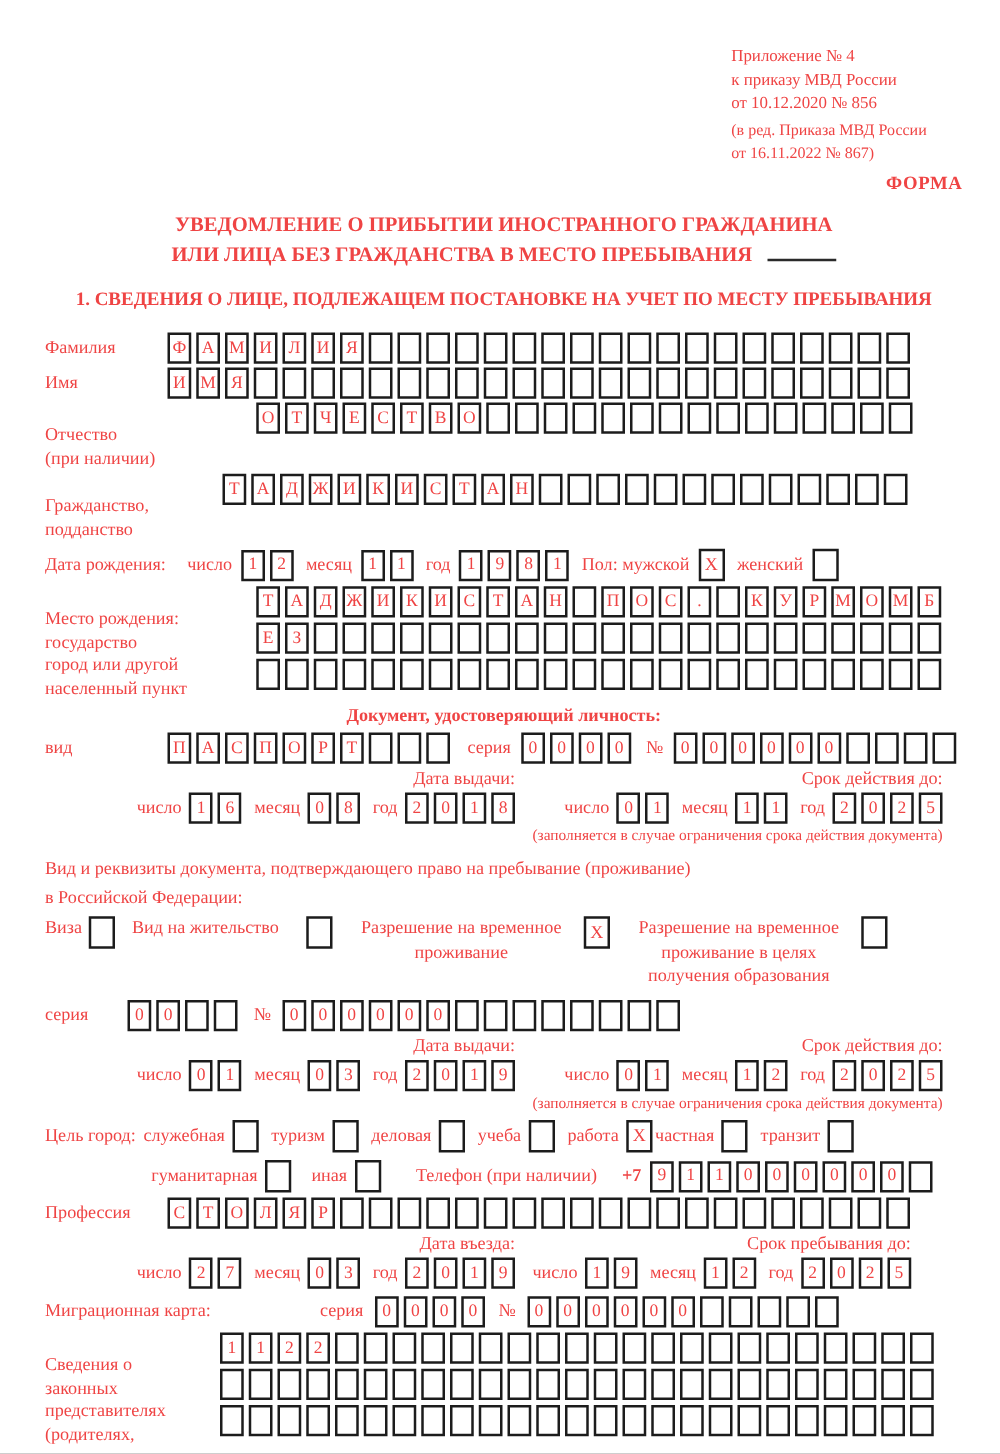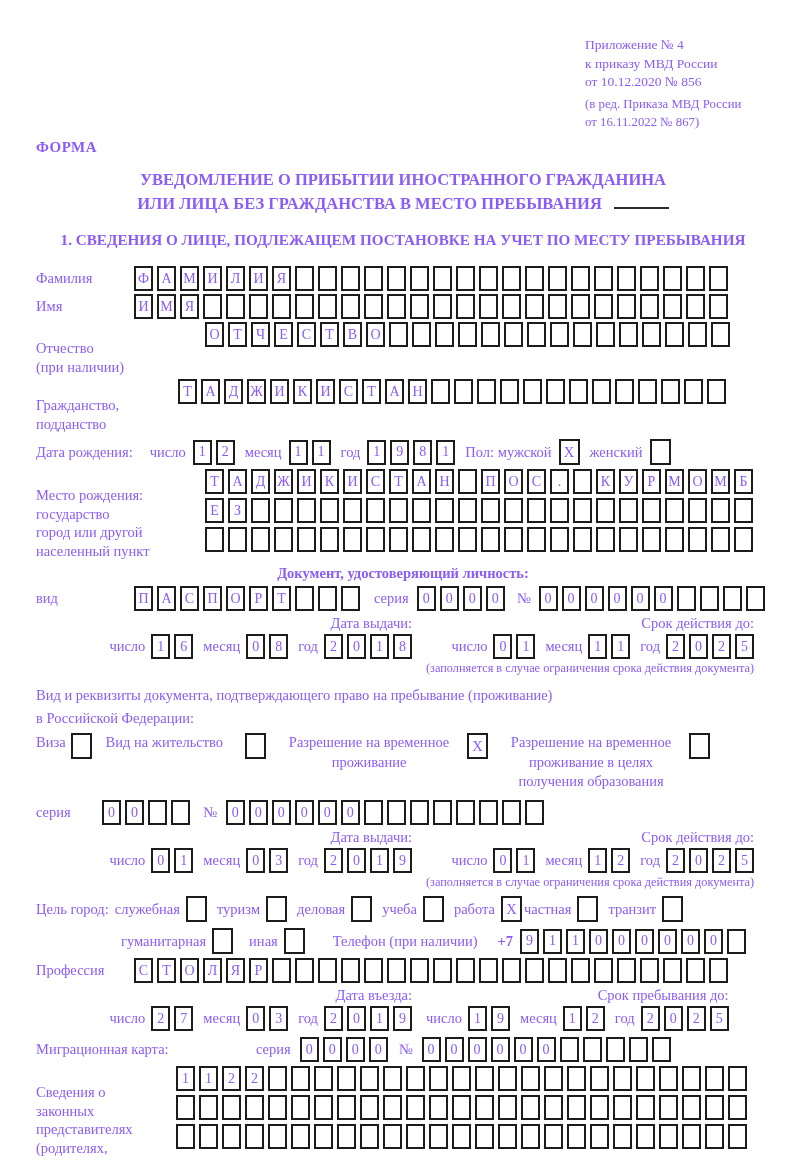--- a/index.html
+++ b/index.html
@@ -1,26 +1,26 @@
 <!DOCTYPE html>
 <html><head>
 <meta charset="utf-8">
 <style>
   * { margin:0; padding:0; box-sizing:border-box; }
   html,body { background:#888; }
   .page {
-    width:800px; height:1163px; margin:0 auto; background:#ffffff; color:#8b5cf6;
+    width:800px; height:1163px; margin:0 auto; background:#ffffff; color:#ef4444;
     font-family:"Liberation Serif","DejaVu Serif",serif;
     padding:36px 30px 0 36px; overflow:hidden; position:relative;
   }
   
   .annex { width:185px; margin-left:auto; font-size:13.5px; line-height:1.38; }
   .annex .amend { font-size:12.8px; }
   .annex .amend.first { margin-top:4px; }
-  .forma { text-align:left; font-weight:bold; font-size:15px; margin-top:8px; letter-spacing:.5px; }
+  .forma { text-align:right; font-weight:bold; font-size:15px; margin-top:8px; letter-spacing:.5px; }
   
   .title { text-align:center; font-weight:bold; font-size:16.5px; line-height:1.45; margin-top:12px; }
   .title-blank { display:inline-block; width:55px; border-bottom:2px solid #2a2a2a; margin-left:12px; }
   .sec-heading { text-align:center; font-weight:bold; font-size:15.2px; margin-top:15px; }
   
   .frow { display:flex; align-items:center; margin-top:3px; }
   .frow.top { align-items:flex-start; }
   .flabel { font-size:14.5px; flex:0 0 auto; }
   .labelcol { display:flex; flex-direction:column; font-size:14.5px; line-height:1.28; flex:0 0 auto;margin-top:17px; }
   .cellcol { display:flex; flex-direction:column; gap:4px; }

